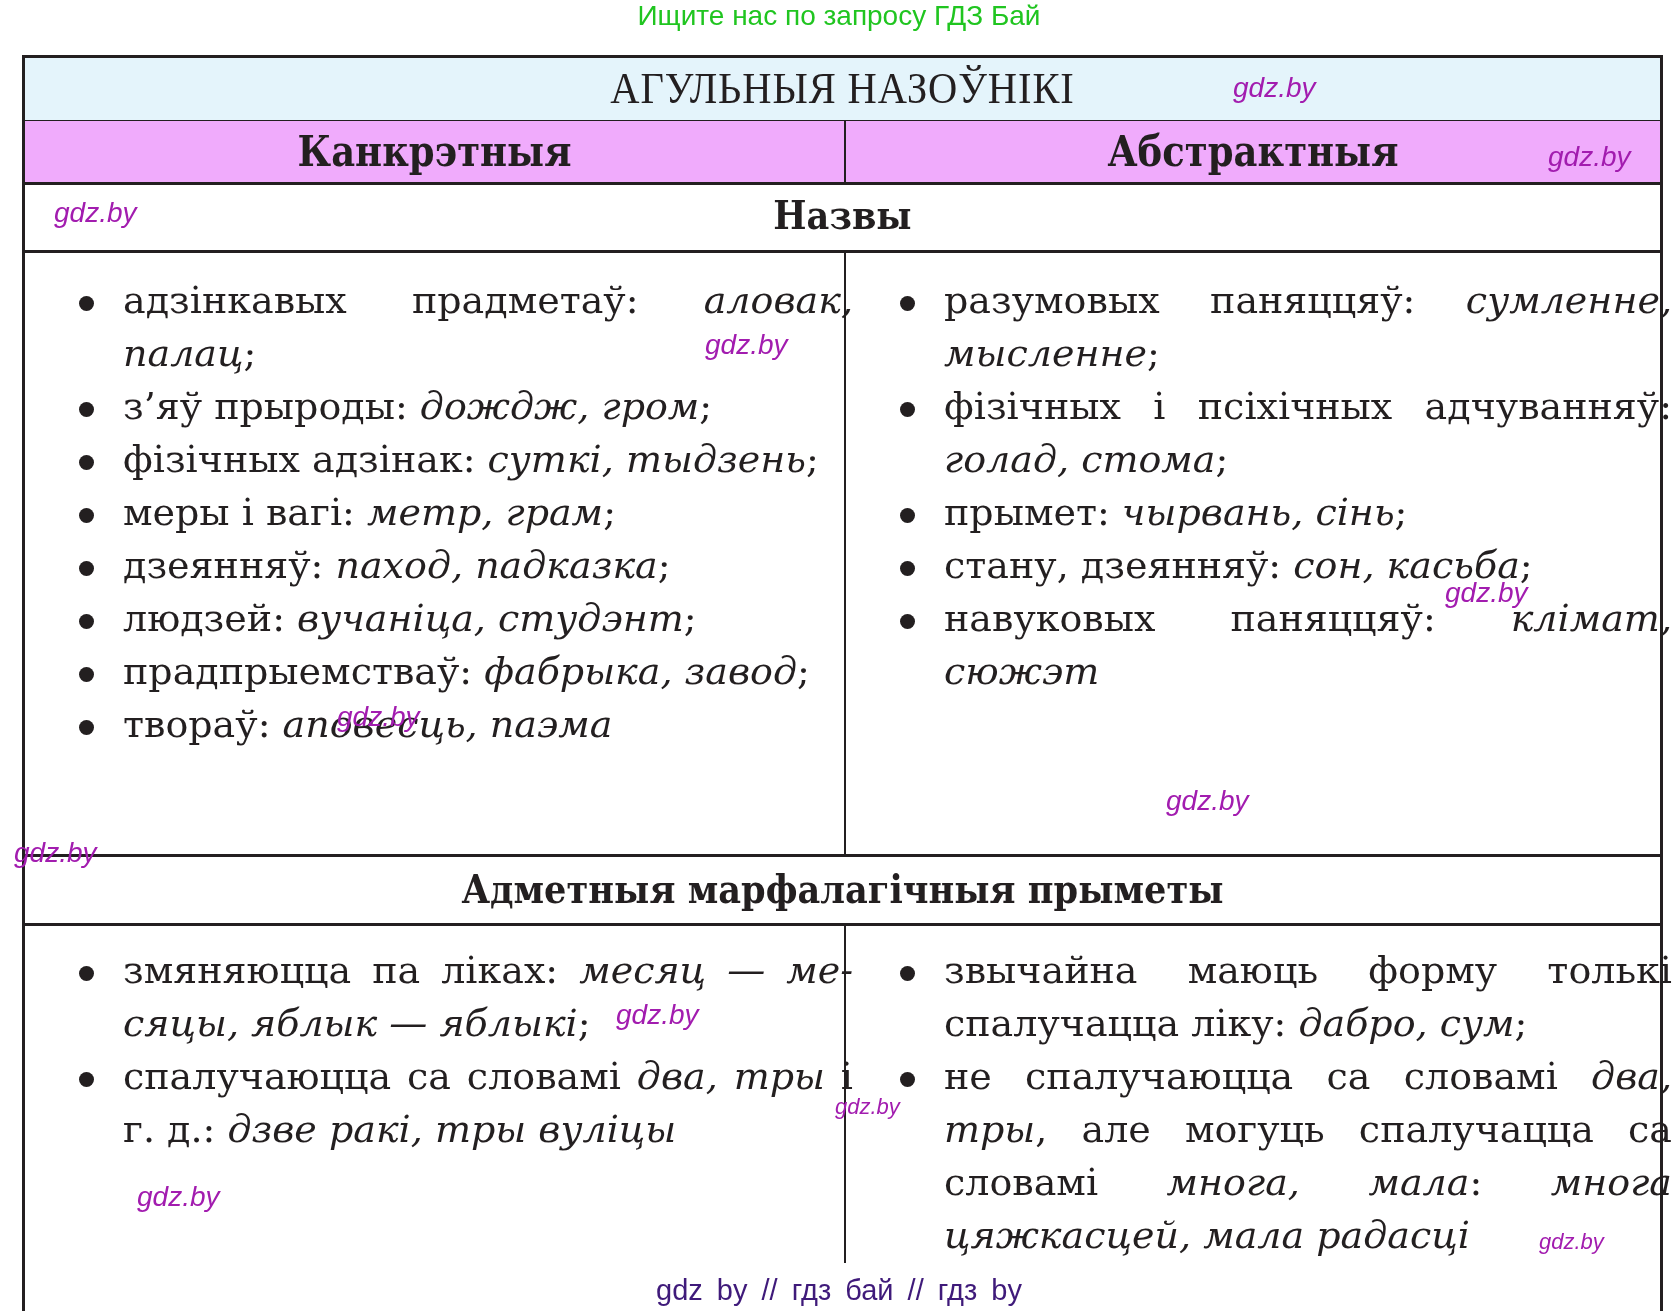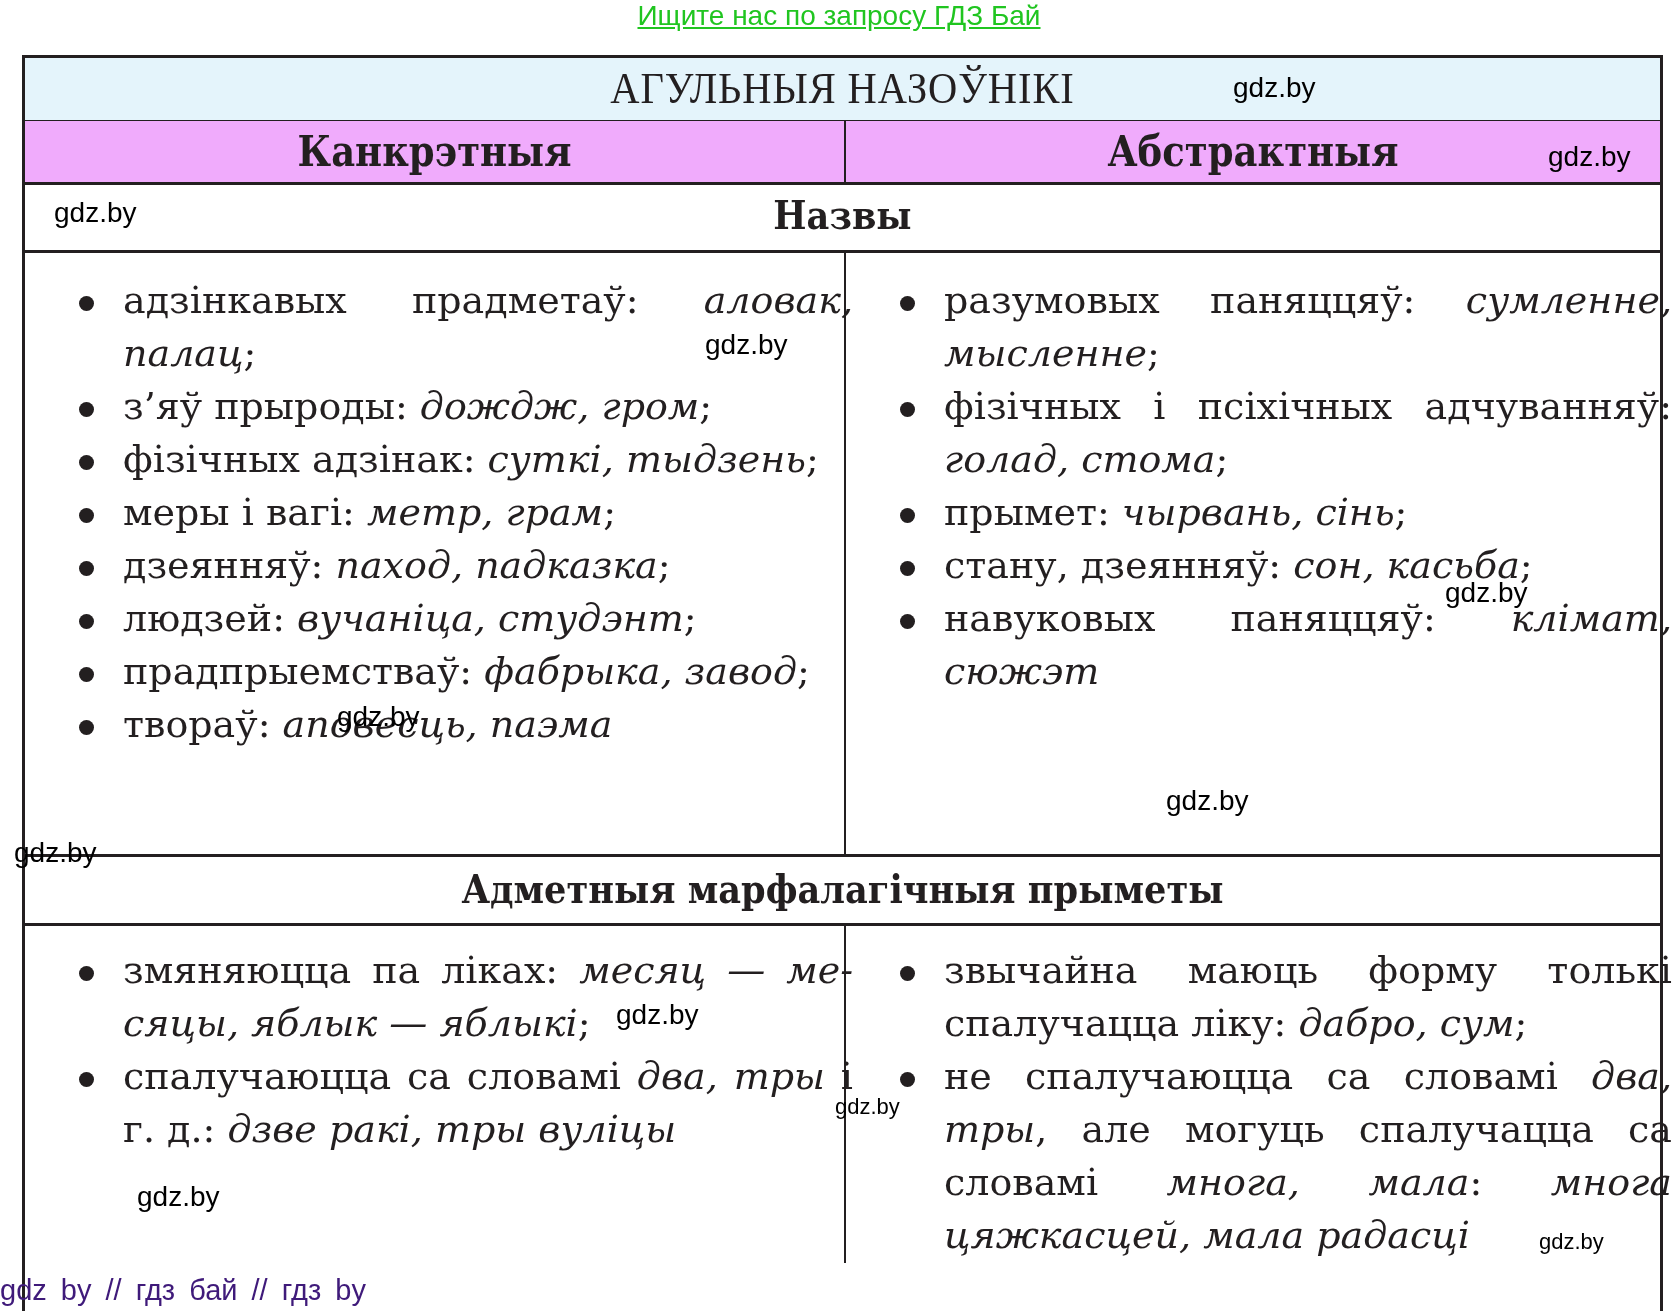--- a/index.html
+++ b/index.html
@@ -1,32 +1,32 @@
 <!DOCTYPE html>
 <html><head>
 <meta charset="utf-8">
 <style>
   html, body { margin:0; padding:0; background:#ffffff; }
   body { width:1678px; height:1311px; position:relative; overflow:hidden; font-family:"DejaVu Serif","Liberation Serif",serif; color:#231f20; }
-  .top-note { position:absolute; top:0; left:0; width:1678px; text-align:center; font-family:"Liberation Sans",sans-serif; font-size:28px; line-height:32px; color:#20c520;text-decoration:underline; }
-  .footer { position:absolute; top:1272px; left:0; width:1678px; text-align:left; font-family:"Liberation Sans",sans-serif; font-size:29px; line-height:36px; color:#3f1a7a; word-spacing:6px; }
+  .top-note { position:absolute; top:0; left:0; width:1678px; text-align:center; font-family:"Liberation Sans",sans-serif; font-size:28px; line-height:32px; color:#20c520; }
+  .footer { position:absolute; top:1272px; left:0; width:1678px; text-align:center; font-family:"Liberation Sans",sans-serif; font-size:29px; line-height:36px; color:#3f1a7a; word-spacing:6px; }
   .table { position:absolute; left:22px; top:55px; width:1641px; height:1308px; box-sizing:border-box; border:3px solid #231f20; border-top-width:3px; }
   .row { position:absolute; left:0; width:100%; box-sizing:border-box; }
   .hline { position:absolute; left:0; width:100%; height:0; border-top:3px solid #231f20; }
   .vline { position:absolute; width:0; border-left:2px solid #231f20; }
   .title-row { top:0; height:63px; background:#e4f4fb; }
   .title { position:absolute; left:0; width:100%; top:4px; text-align:center; font-family:"Liberation Serif",serif; font-size:44px; letter-spacing:1px; line-height:54px; transform:scaleX(0.92); }
   .head-row { top:63px; height:62px; background:#f0abfc; }
   .colhead { position:absolute; top:4px; font-weight:bold; font-size:42px; line-height:54px; text-align:center; font-family:"DejaVu Serif",serif; transform:scaleX(0.88); }
   .section-head { position:absolute; left:0; width:100%; text-align:center; font-weight:bold; font-size:40px; line-height:54px; font-family:"DejaVu Serif",serif; transform:scaleX(0.88); }
   .col { position:absolute; box-sizing:border-box;margin-left:26px; }
   .item { position:relative; padding-left:72px; font-size:38px; line-height:53px; text-align:justify; text-align-last:left; }
   .item .bullet { position:absolute; left:28px; top:22px; width:15px; height:15px; border-radius:50%; background:#231f20; }
   .item .it { font-style:italic; }
-  .wm { position:absolute; font-family:"Liberation Sans",sans-serif; font-size:28px; color:#000000; line-height:30px; }
+  .wm { position:absolute; font-family:"Liberation Sans",sans-serif; font-size:28px; color:#a21caf; line-height:30px;font-style:italic; }
   .wm.sm { font-size:22px; }
 </style>
 </head>
 <body>
 
 <div class="top-note">Ищите нас по запросу ГДЗ Бай</div>
 
 <div class="table">
 
   <div class="row title-row">

